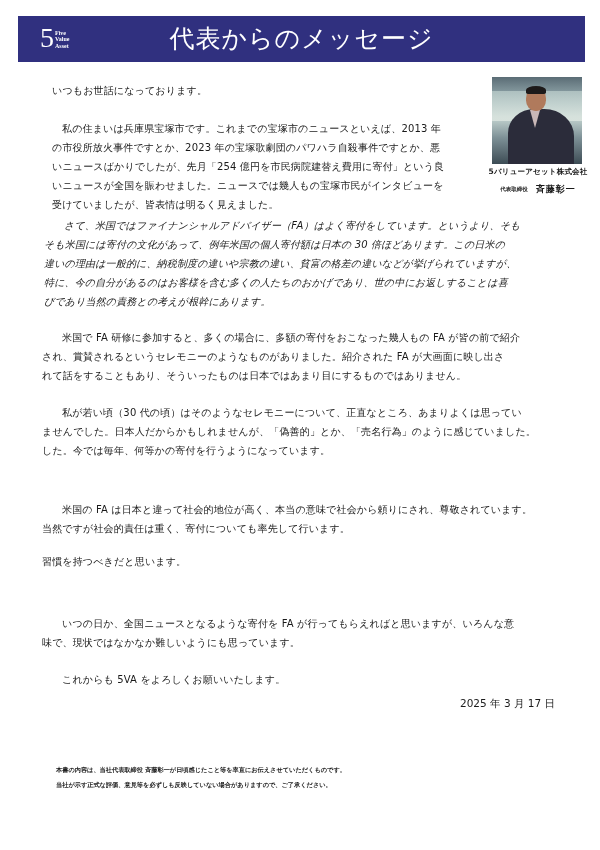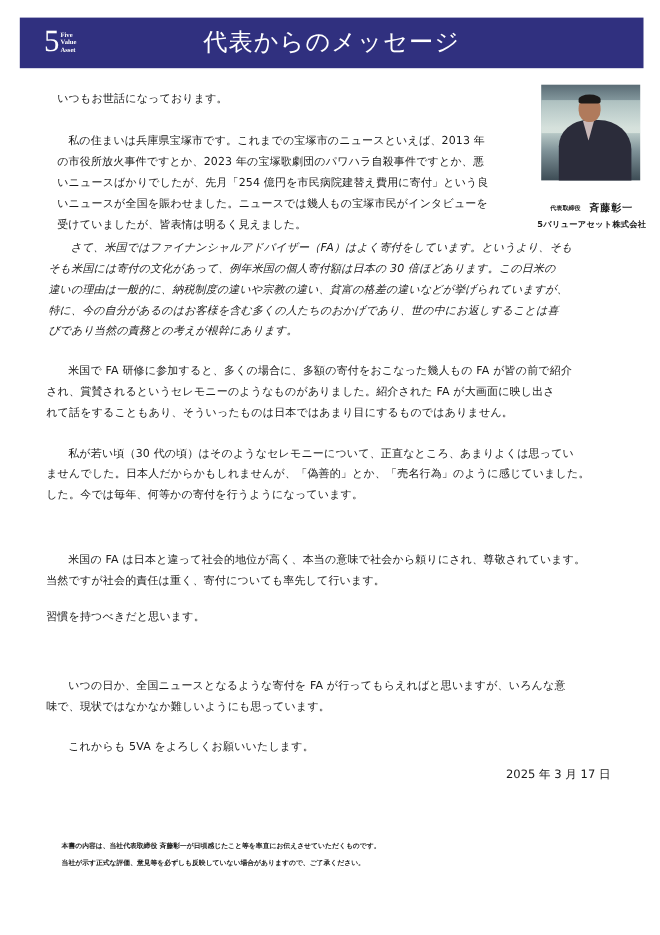--- a/index.html
+++ b/index.html
@@ -2,29 +2,29 @@
 <html><head>
 <meta charset="utf-8">
 <style>
   html, body { margin:0; padding:0; background:#ffffff; }
   body { width:600px; height:850px; position:relative; overflow:hidden;
          font-family:"DejaVu Sans", "Liberation Sans", sans-serif; color:#1a1a1a; }
   .banner { position:absolute; left:18px; top:16px; width:567px; height:46px; background:#30307f; }
   .logo { position:absolute; left:22px; top:8px; display:flex; align-items:center; color:#fff; }
   .logo-num { font-family:"Liberation Serif", serif; font-size:28px; line-height:28px; font-weight:normal; }
   .logo-words { display:flex; flex-direction:column; font-family:"Liberation Serif", serif; font-size:6px; line-height:6.5px; font-weight:bold; margin-left:1px; margin-top:3px; }
-  .title { position:absolute; left:0; right:0; top:7px; text-align:center; color:#fff; font-size:22px; letter-spacing:1px; line-height:32px; }
+  .title { position:absolute; left:0; right:0; top:7px; text-align:center; color:#fff; font-size:25px; letter-spacing:1px; line-height:32px; }
   .photo-box { position:absolute; left:492px; top:77px; width:90px; height:87px; overflow:hidden;
      background:linear-gradient(180deg,#5a6c75 0%,#9fb5b8 28%,#c8d8d4 45%,#7d9096 70%,#3d4c55 100%); }
   .photo-window { position:absolute; left:0; top:14px; width:90px; height:30px; background:linear-gradient(180deg,#b8cac8,#dfe8e2); opacity:.8; }
   .photo-head { position:absolute; left:34px; top:10px; width:20px; height:24px; border-radius:48% 48% 45% 45%; background:#b07a5c; }
   .photo-hair { position:absolute; left:34px; top:9px; width:20px; height:8px; border-radius:50% 50% 20% 20%; background:#1d1a1a; }
   .photo-body { position:absolute; left:16px; top:32px; width:66px; height:60px; border-radius:40% 45% 0 0; background:#2b2c3a; }
   .photo-shirt { position:absolute; left:38px; top:33px; width:10px; height:18px; background:#c9b8b8; clip-path:polygon(0 0,100% 0,50% 100%); }
-  .caption1 { position:absolute; left:488px; top:167px; width:100px; text-align:center; font-size:7.5px; font-weight:bold; letter-spacing:.2px;margin-top:32px; }
+  .caption1 { position:absolute; left:488px; top:167px; width:100px; text-align:center; font-size:7.5px; font-weight:bold; letter-spacing:.2px; }
   .caption2 { position:absolute; left:488px; top:179px; width:100px; text-align:center; white-space:nowrap; }
   .caption2 .role { font-size:5.5px; font-weight:bold; margin-right:8px; vertical-align:middle; }
   .caption2 .name { font-size:9px; font-weight:bold; letter-spacing:1px; vertical-align:middle; }
   .txt { position:absolute; font-size:10px; line-height:19px; letter-spacing:.15px; }
   .date { position:absolute; left:460px; top:697px; font-size:10.5px; width:100px; text-align:left; }
   .disc { position:absolute; left:56px; top:762px; font-size:6.2px; line-height:15px; font-weight:bold; color:#222; }
 </style>
 </head>
 <body>
 

